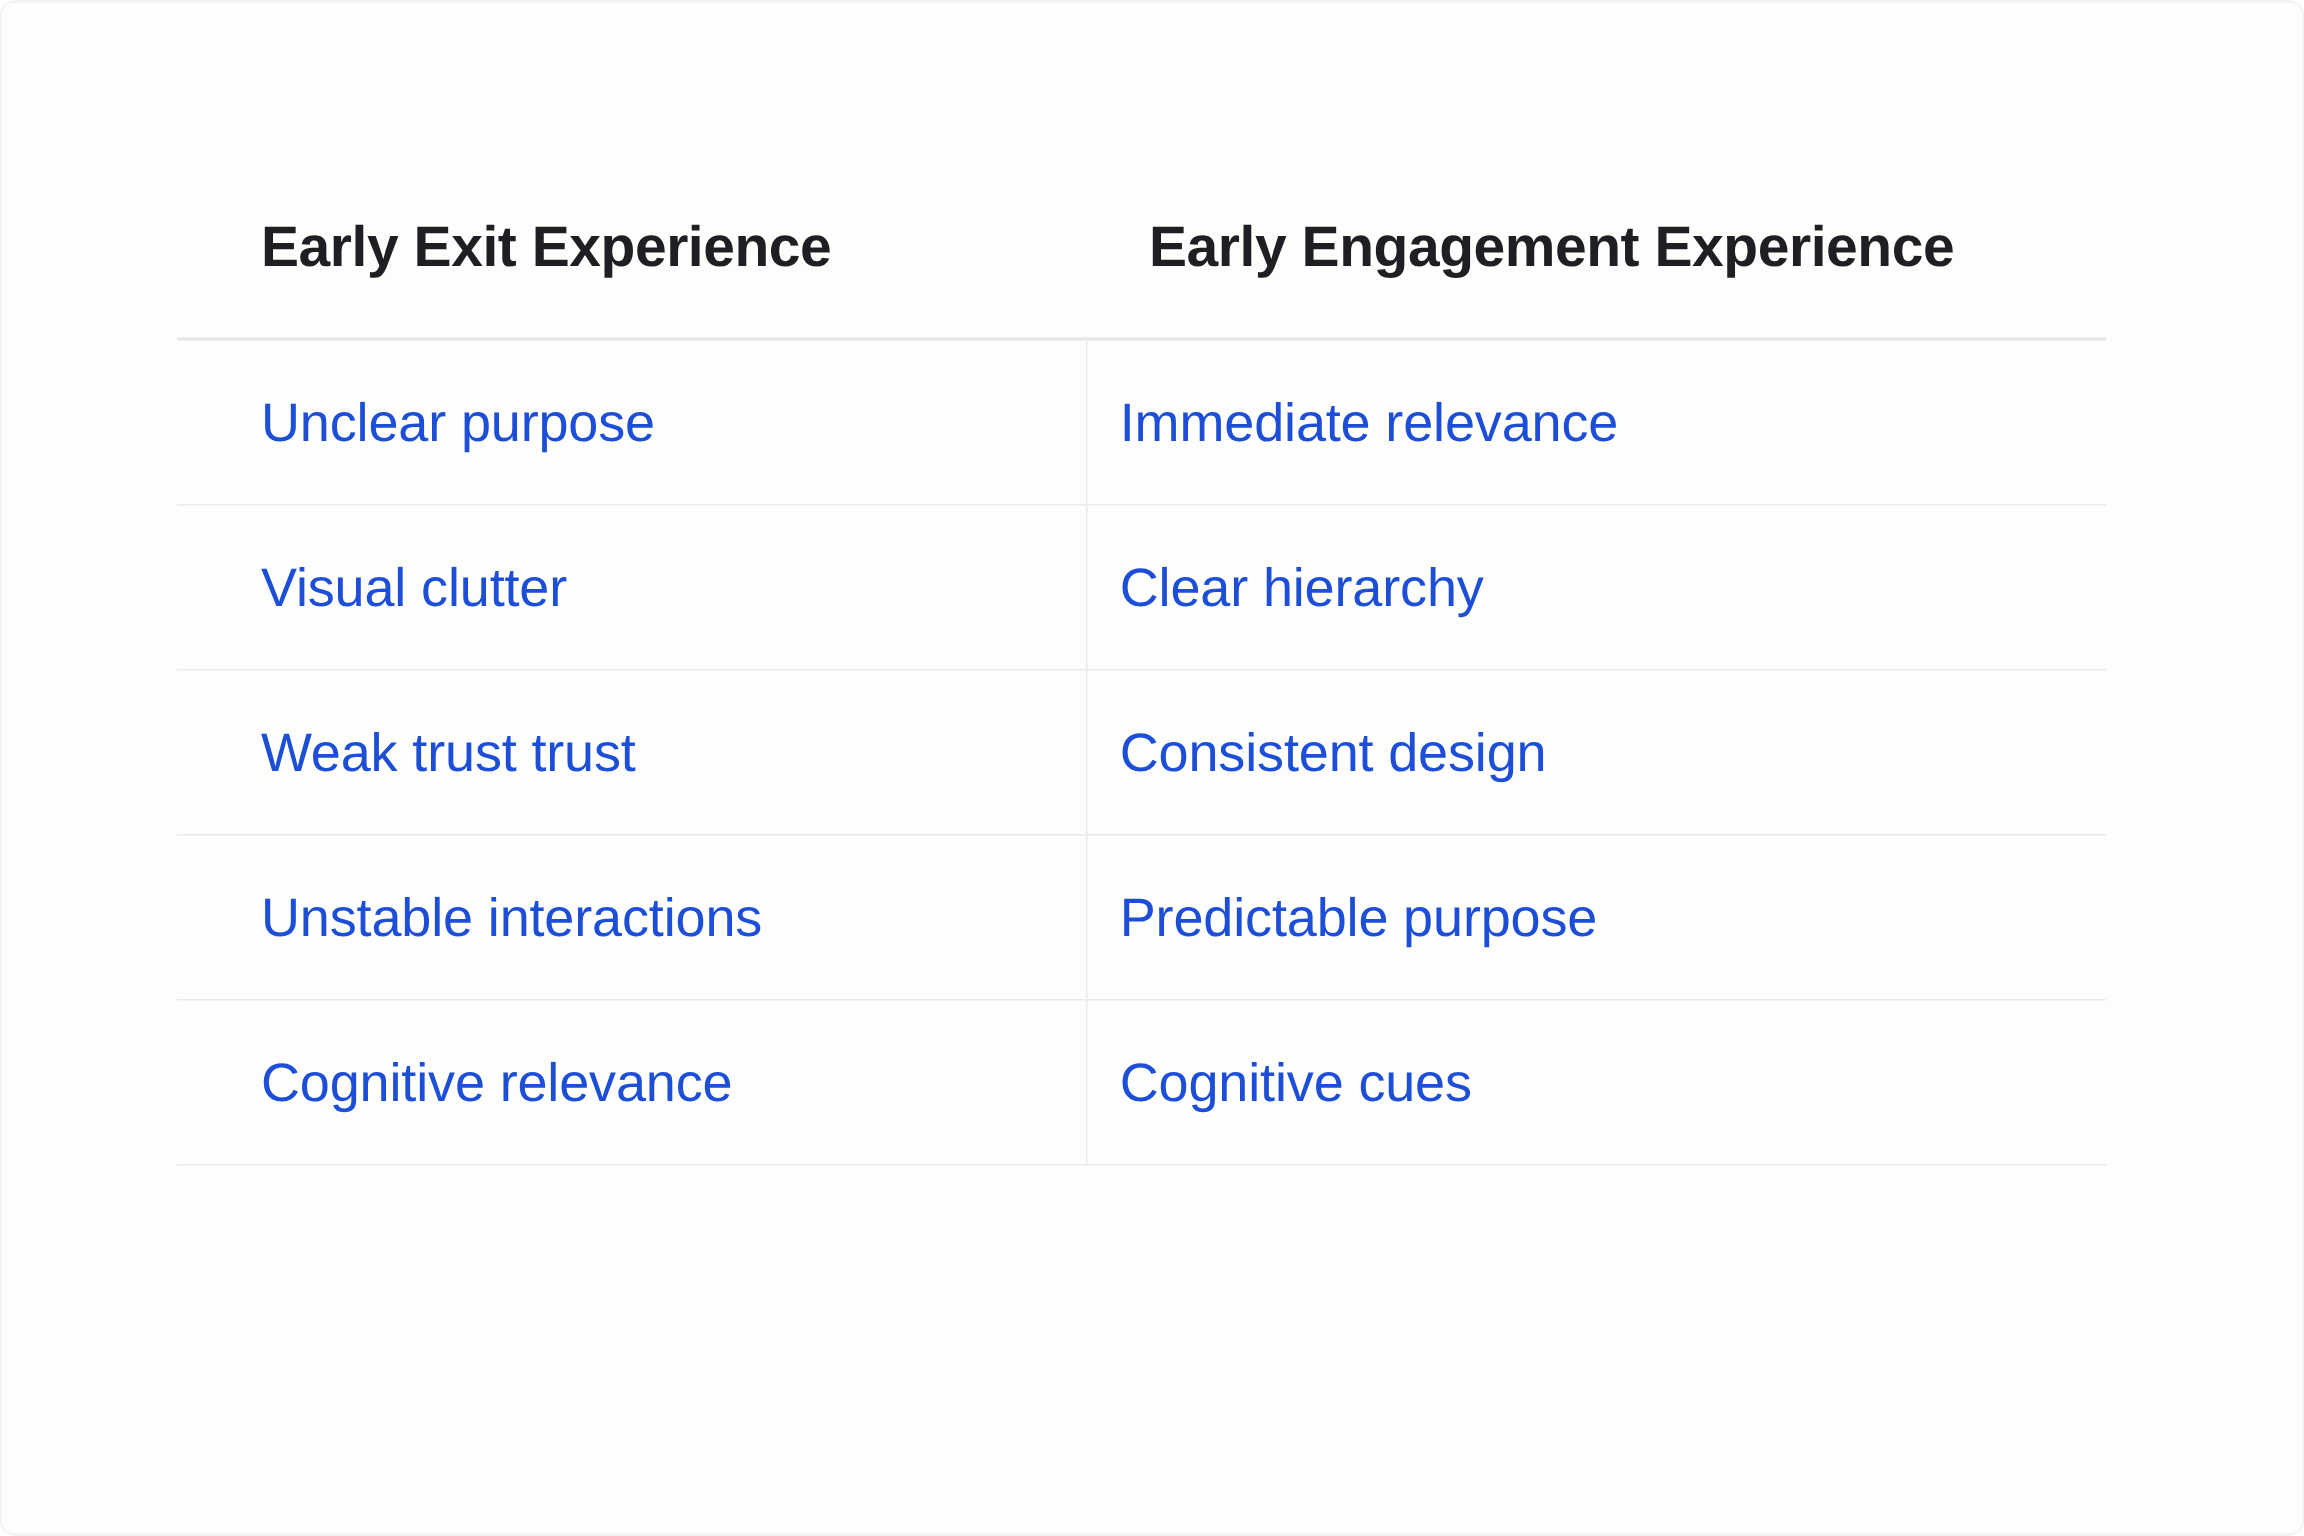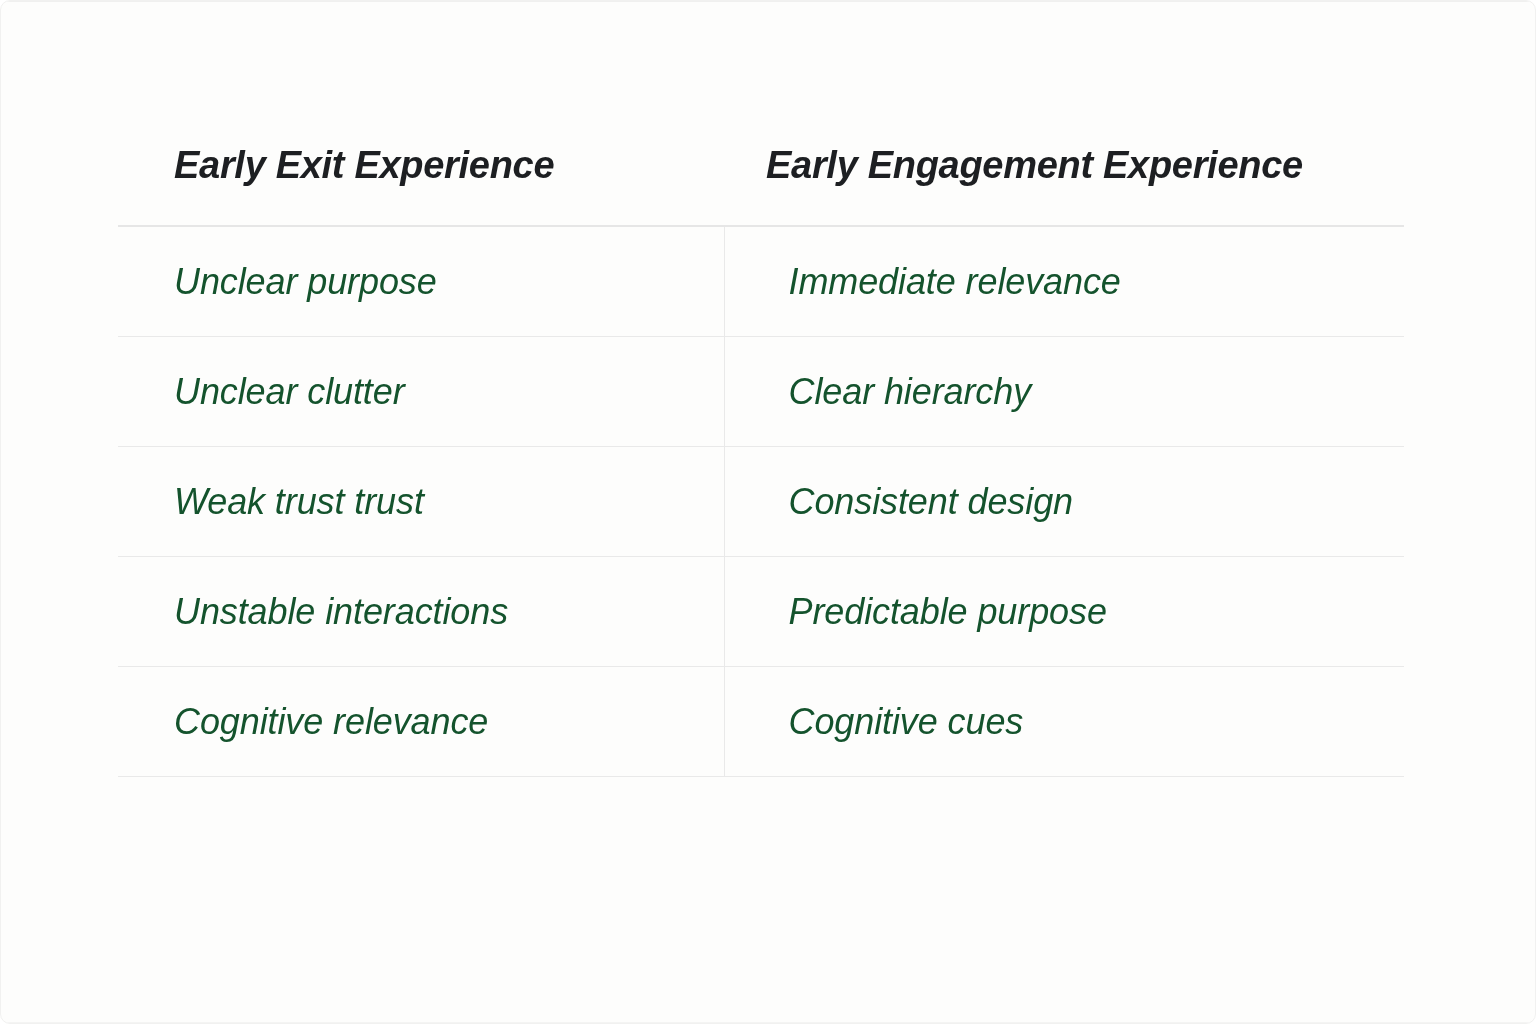--- a/index.html
+++ b/index.html
@@ -36,21 +36,20 @@
   }
 
   
   .comparison-table {
     position: absolute;
     left: 117px;
     top: 112px;
     width: 1286px;
     border-collapse: collapse;
     table-layout: fixed;
-    font-style: italic;
   }
 
   .comparison-table col.col-left  { width: 606px; }
   .comparison-table col.col-right { width: 680px; }
 
   .comparison-table th,
   .comparison-table td {
     padding: 0;
     margin: 0;
     vertical-align: middle;
@@ -69,32 +68,32 @@
     padding-bottom: 6px;
   }
   .comparison-table thead th.cell-left  { padding-left: 56px; }
   .comparison-table thead th.cell-right { padding-left: 42px; }
 
   
   .comparison-table tbody tr { height: 109px; }
   .comparison-table tbody td {
     height: 109px;
     border-bottom: 1.5px solid #e9e9e9;
-    color: #14532d;
+    color: #1d4ed8;
     font-size: 36px;
     font-weight: 400;
     letter-spacing: -0.1px;
     line-height: 1.15;
   }
   .comparison-table tbody td.cell-left {
     padding-left: 56px;
   }
   
   .comparison-table tbody td.cell-right {
-    padding-left: 64px;
+    padding-left: 22px;
     border-left: 1.5px solid #e9e9e9;
   }
 </style>
 </head>
 <body>
 
 <div class="canvas">
 
   <table class="comparison-table">
     <colgroup>
@@ -108,21 +107,21 @@
         <th class="cell-right" scope="col">Early Engagement Experience</th>
       </tr>
     </thead>
 
     <tbody>
       <tr>
         <td class="cell-left">Unclear purpose</td>
         <td class="cell-right">Immediate relevance</td>
       </tr>
       <tr>
-        <td class="cell-left">Unclear clutter</td>
+        <td class="cell-left">Visual clutter</td>
         <td class="cell-right">Clear hierarchy</td>
       </tr>
       <tr>
         <td class="cell-left">Weak trust trust</td>
         <td class="cell-right">Consistent design</td>
       </tr>
       <tr>
         <td class="cell-left">Unstable interactions</td>
         <td class="cell-right">Predictable purpose</td>
       </tr>

